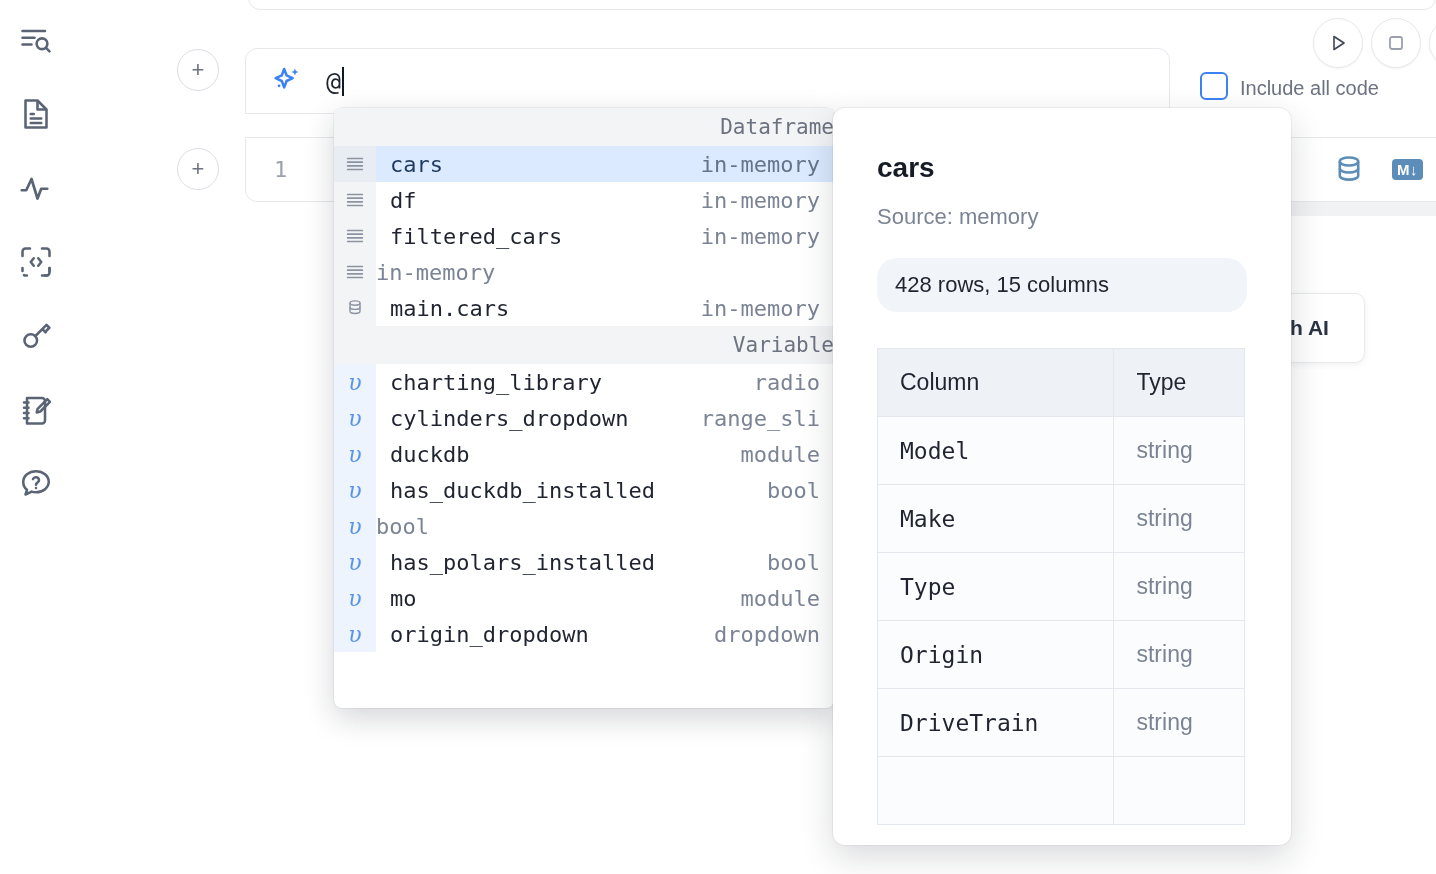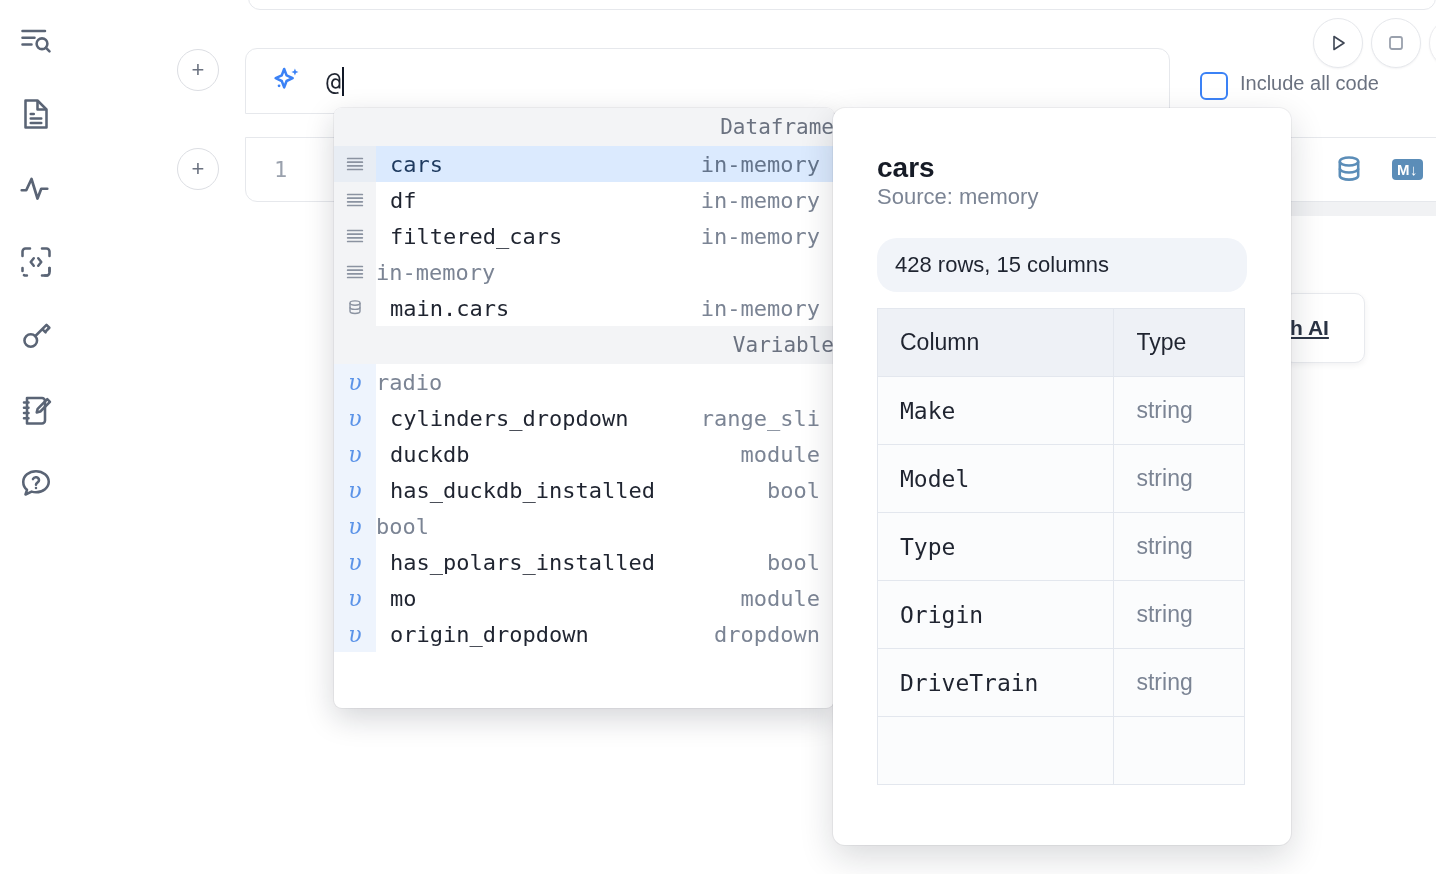--- a/index.html
+++ b/index.html
@@ -60,21 +60,21 @@
 
   
   .run-btns { position: absolute; top: 18px; left: 1313px; display: flex; gap: 8px; }
   .circ-btn {
     width: 50px; height: 50px; border-radius: 50%; background: #fff;
     border: 1px solid #e6e8ec; display: flex; align-items: center; justify-content: center;
     cursor: pointer; box-shadow: 0 1px 2px rgba(16,24,40,.05);
   }
   .include-row {
     position: absolute; left: 1200px; top: 72px;
-    display: flex; align-items: flex-start; gap: 12px; cursor: pointer;
+    display: flex; align-items: flex-end; gap: 12px; cursor: pointer;
   }
   .cbox {
     width: 28px; height: 28px; border: 2px solid #3b82f6; border-radius: 6px; background: #fff;
   }
   .include-label { font-size: 20px; color: #6b7280; white-space: nowrap; }
 
   
   .code-cell {
     position: absolute; left: 245px; top: 137px; width: 925px; height: 65px;
     background: #fff; border: 1px solid #e6e8ec;
@@ -105,21 +105,20 @@
   }
 
   
   .ai-chip {
     position: absolute; left: 1283px; top: 293px; width: 82px; height: 70px;
     background: #fff; border: 1px solid #e8eaee; border-radius: 10px;
     display: flex; align-items: center; justify-content: flex-start;
     padding-left: 6px;
     font-size: 21px; font-weight: bold; color: #2b3445;
     box-shadow: 0 2px 6px rgba(16,24,40,.06);
-    text-decoration: underline;
   }
 
   
   .ac {
     position: absolute; left: 334px; top: 108px; width: 500px; height: 600px;
     background: #ffffff; border-radius: 8px;
     box-shadow: 0 10px 30px rgba(16,24,40,.18), 0 0 0 1px rgba(16,24,40,.05);
     overflow: hidden; z-index: 40;
   }
   .ac-group {
@@ -147,26 +146,26 @@
   .vsym { color: #5b93e8; font-style: italic; font-size: 22px; font-family: "DejaVu Serif", serif; }
 
   
   .preview {
     position: absolute; left: 833px; top: 108px; width: 458px; height: 737px;
     background: #fff; border-radius: 12px;
     box-shadow: 0 12px 34px rgba(16,24,40,.16), 0 0 0 1px rgba(16,24,40,.05);
     z-index: 60; overflow: hidden; padding: 44px;
   }
   .pv-title { font-size: 28px; font-weight: bold; color: #161b26; }
-  .pv-src { font-size: 22px; color: #7b8494; }
+  .pv-src { font-size: 22px; color: #7b8494; margin-top: 20px; }
   .pv-stat {
     margin-top: 28px; background: #f1f4f9; border-radius: 20px;
     padding: 14px 18px; font-size: 22px; color: #1f2430;
   }
-  .pv-table { margin-top: 16px; width: 368px; border-collapse: collapse; }
+  .pv-table { margin-top: 36px; width: 368px; border-collapse: collapse; }
   .pv-table th {
     background: #eef1f6; color: #1f2430; font-weight: normal;
     font-family: "Liberation Sans", sans-serif; font-size: 23px;
     text-align: left; padding: 20px 22px; border: 1px solid #e3e7ee;
   }
   .pv-table td {
     padding: 20px 22px; border: 1px solid #e3e7ee; background: #fbfcfd;
     font-size: 23px;
   }
   .pv-table td.col { font-family: "DejaVu Sans Mono", monospace; color: #1f2430; }
@@ -344,20 +343,21 @@
           </svg>
         </span>
         <span class="nm">main.cars</span>
         <span class="ty">in-memory</span>
       </div>
       <div class="ac-group">Variable</div>
       <div class="ac-item var">
         <span class="gut">
           <span class="vsym">υ</span>
         </span>
+        <span class="nm">charting_library</span>
         <span class="ty">radio</span>
       </div>
       <div class="ac-item var">
         <span class="gut">
           <span class="vsym">υ</span>
         </span>
         <span class="nm">cylinders_dropdown</span>
         <span class="ty">range_sli</span>
       </div>
       <div class="ac-item var">
@@ -409,28 +409,28 @@
     <div class="pv-stat">428 rows, 15 columns</div>
     <table class="pv-table">
       <thead>
           <tr>
         <th>Column</th>
         <th>Type</th>
       </tr>
         </thead>
       <tbody id="pv-body">
           <tr>
+            <td class="col">Model</td>
+            <td class="typ">string</td>
+          </tr>
+          <tr>
             <td class="col">Make</td>
             <td class="typ">string</td>
           </tr>
           <tr>
-            <td class="col">Model</td>
-            <td class="typ">string</td>
-          </tr>
-          <tr>
             <td class="col">Type</td>
             <td class="typ">string</td>
           </tr>
           <tr>
             <td class="col">Origin</td>
             <td class="typ">string</td>
           </tr>
           <tr>
             <td class="col">DriveTrain</td>
             <td class="typ">string</td>

